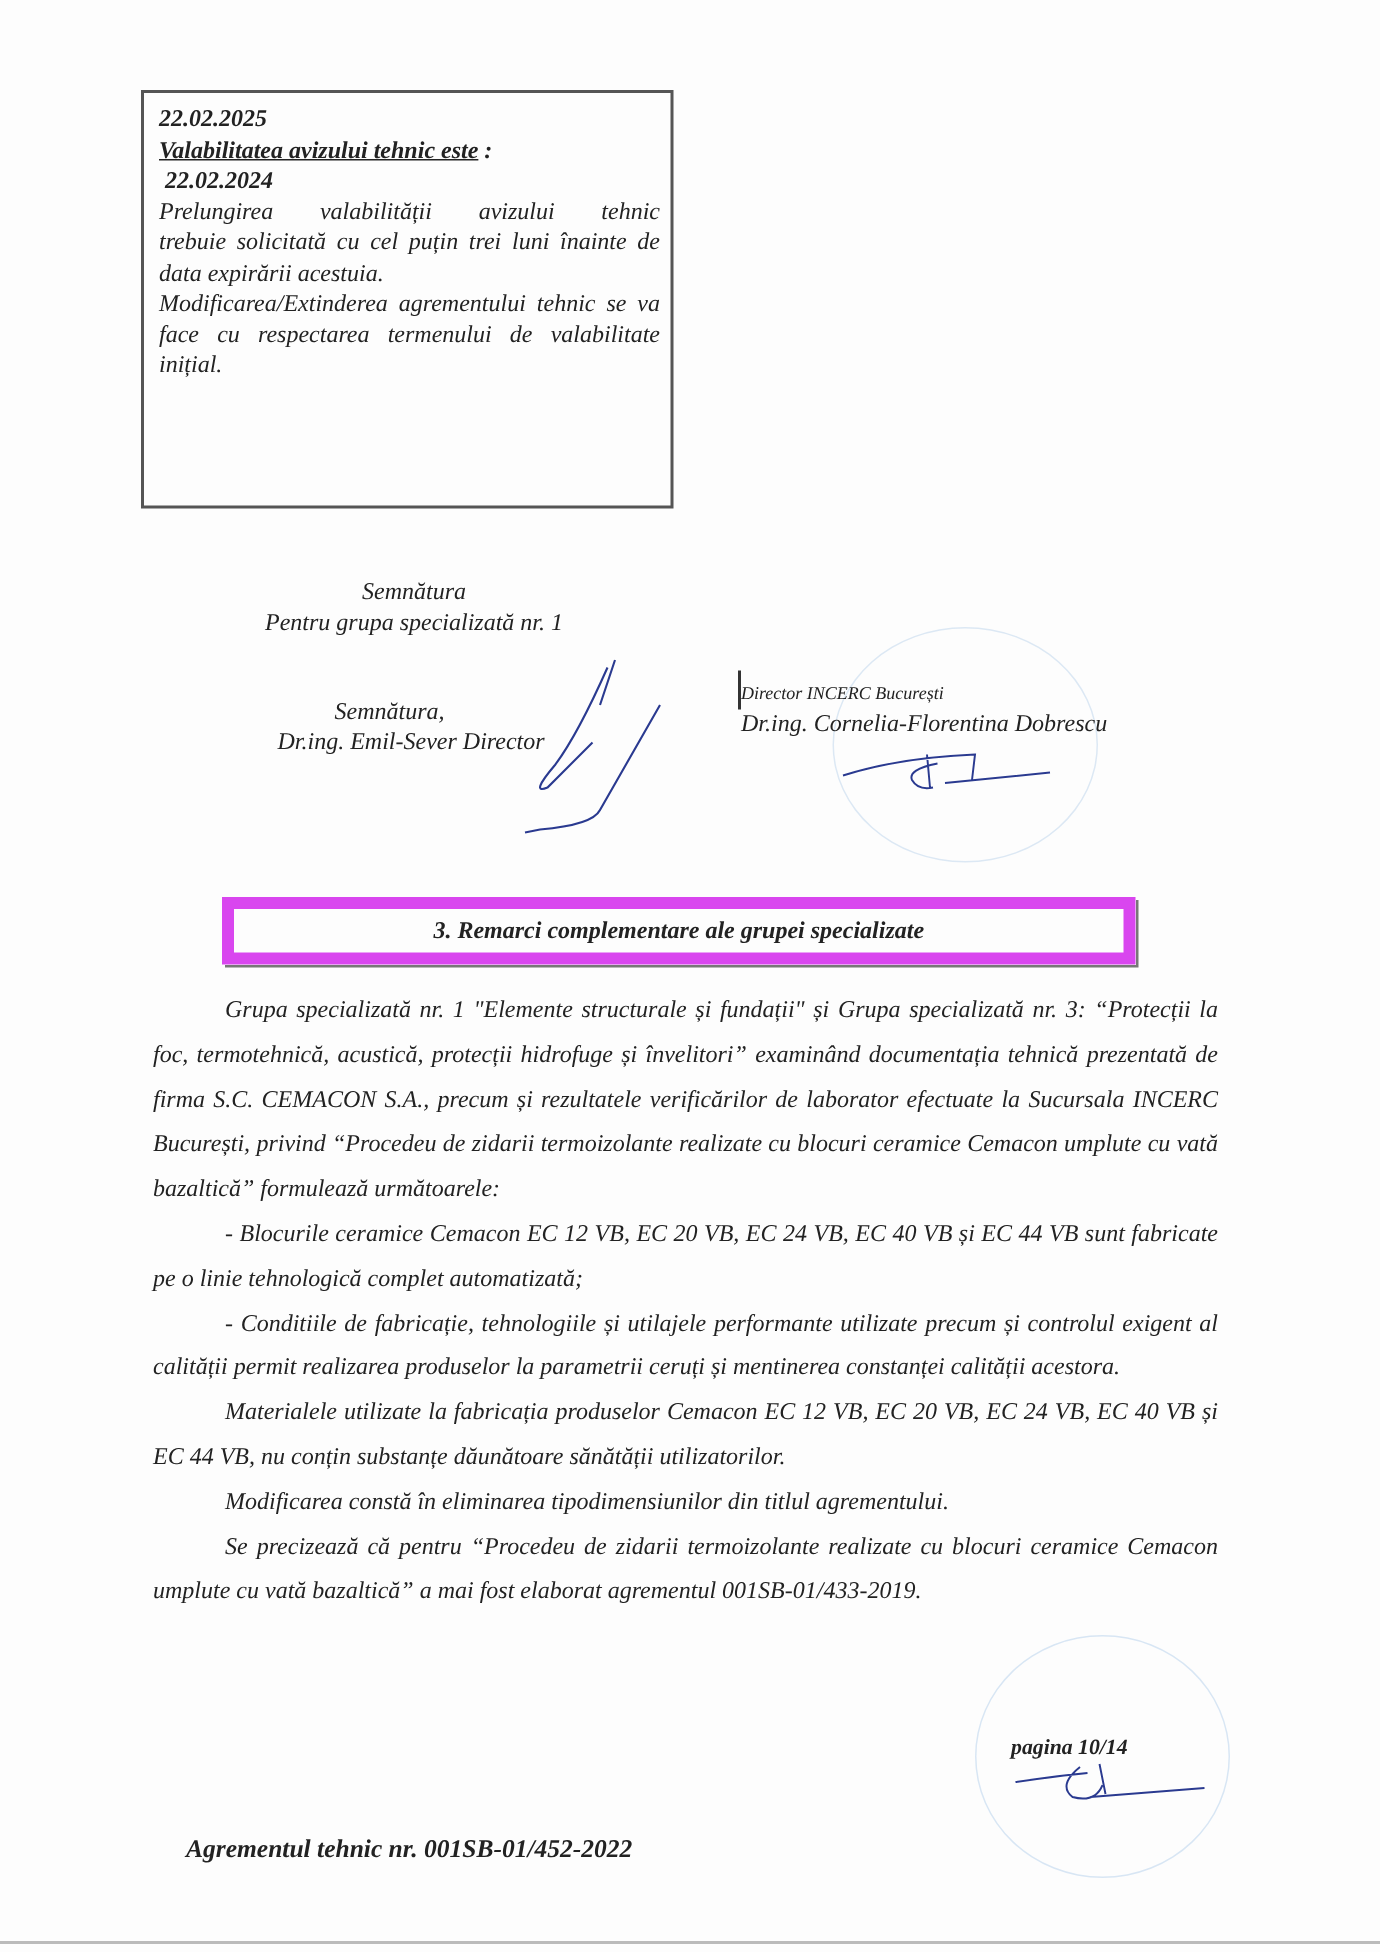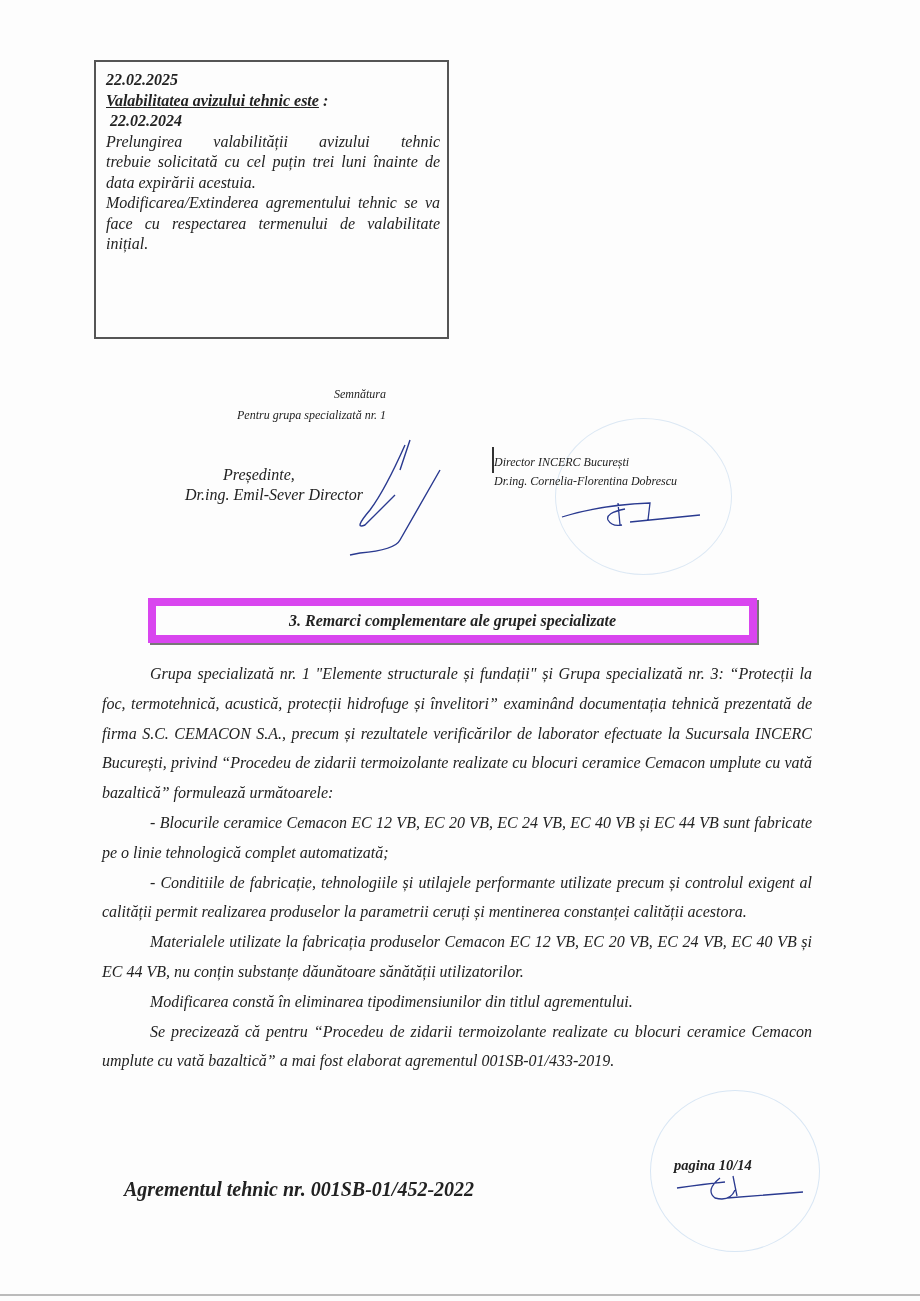--- a/index.html
+++ b/index.html
@@ -12,65 +12,65 @@
   .validity-box {
     position: absolute; left: 94px; top: 60px; width: 355px; height: 279px;
     border: 2px solid #555; box-sizing: border-box;
     padding: 8px 7px 0 10px; font-size: 16px; line-height: 20.5px;
   }
   .validity-box .hdr { font-weight: bold; text-decoration: underline; }
   .validity-box .date { font-weight: bold; }
   .validity-box .just { text-align: justify; text-align-last: left; }
   .validity-box .jfull { text-align: justify; text-align-last: justify; }
 
-  .sig-left-caption { position: absolute; left: 166px; top: 384px; font-size: 12px; line-height: 21px; text-align: right; width: 220px; }
+  .sig-left-caption { position: absolute; left: 166px; top: 384px; font-size: 16px; line-height: 21px; text-align: center; width: 220px; }
   .sig-left-title { position: absolute; left: 223px; top: 466px; font-size: 16px; }
   .sig-left-name { position: absolute; left: 185px; top: 486px; font-size: 16px; }
   .sig-right-title { position: absolute; left: 494px; top: 455px; font-size: 12px; }
-  .sig-right-name { position: absolute; left: 494px; top: 474px; font-size: 12px; }
+  .sig-right-name { position: absolute; left: 494px; top: 474px; font-size: 16px; }
   .sig-right-bar { position: absolute; left: 492px; top: 447px; width: 2px; height: 26px; background: #333; }
 
   .stamp { position: absolute; border-radius: 50%; border: 1.5px solid rgba(120,170,220,0.45); }
   svg.sig { position: absolute; overflow: visible; }
 
   .section-box {
     position: absolute; left: 148px; top: 598px; width: 609px; height: 45px;
     border: 8px solid #d946ef; box-sizing: border-box;
     box-shadow: 2px 2px 0 #777;
     display: flex; align-items: center; justify-content: center;
     font-size: 16px; font-weight: bold;
   }
 
   .body-text {
     position: absolute; left: 102px; top: 659px; width: 710px;
     font-size: 16px; line-height: 29.8px; text-align: justify;
   }
   .body-text p { margin: 0; text-indent: 48px; }
 
-  .footer-ref { position: absolute; left: 124px; top: 1178px; font-size: 20px; font-weight: bold; }
+  .footer-ref { position: absolute; left: 124px; top: 1223px; font-size: 17px; font-weight: bold; }
   .footer-page { position: absolute; left: 674px; top: 1157px; font-size: 14.5px; font-weight: bold; }
   .bottom-rule { position: absolute; left: 0; top: 1294px; width: 920px; height: 2px; background: #bbb; }
 </style>
 </head>
 <body>
 
 <div class="validity-box">
   <div class="date">22.02.2025</div>
   <div><span class="hdr">Valabilitatea avizului tehnic este</span><b> :</b></div>
   <div class="date" style="padding-left:4px">22.02.2024</div>
   <div class="jfull">Prelungirea valabilității avizului tehnic</div>
   <div class="just">trebuie solicitată cu cel puțin trei luni înainte de data expirării acestuia.</div>
   <div class="just">Modificarea/Extinderea agrementului tehnic se va face cu respectarea termenului de valabilitate inițial.</div>
 </div>
 
 <div class="sig-left-caption">
   <div>Semnătura</div>
   <div>Pentru grupa specializată nr. 1</div>
 </div>
-<div class="sig-left-title">Președinte,</div>
+<div class="sig-left-title">Semnătura,</div>
 <div class="sig-left-name">Dr.ing. Emil-Sever Director</div>
 
 <svg class="sig" style="left:345px;top:435px" width="100" height="125">
   <path d="M65 5 L55 35 M60 10 Q40 55 25 75 Q8 95 20 90 L50 60 M95 35 L55 105 Q50 115 15 118 L5 120" fill="none" stroke="#2a3a90" stroke-width="1.4"></path>
 </svg>
 
 <div class="stamp" style="left:555px;top:418px;width:175px;height:155px;opacity:0.55"></div>
 <div class="sig-right-bar"></div>
 <div class="sig-right-title">Director INCERC București</div>
 <div class="sig-right-name">Dr.ing. Cornelia-Florentina Dobrescu</div>

